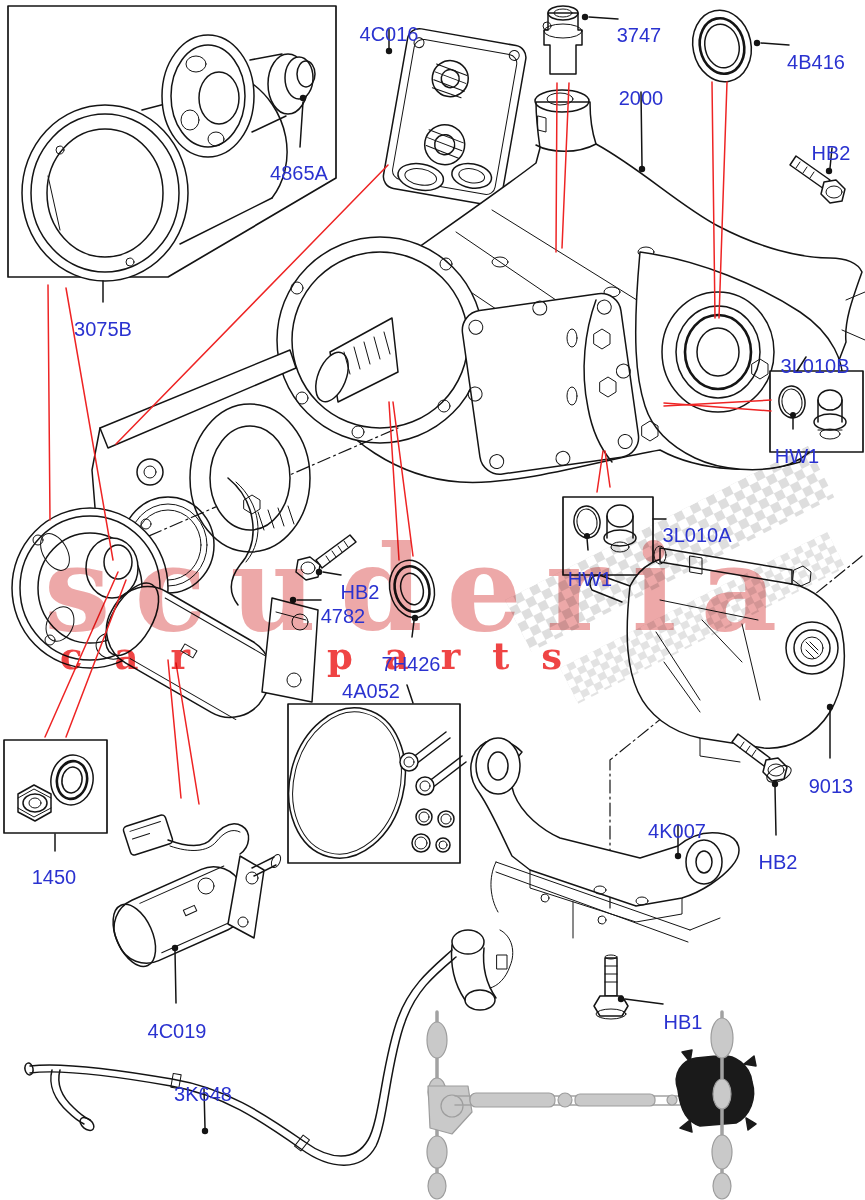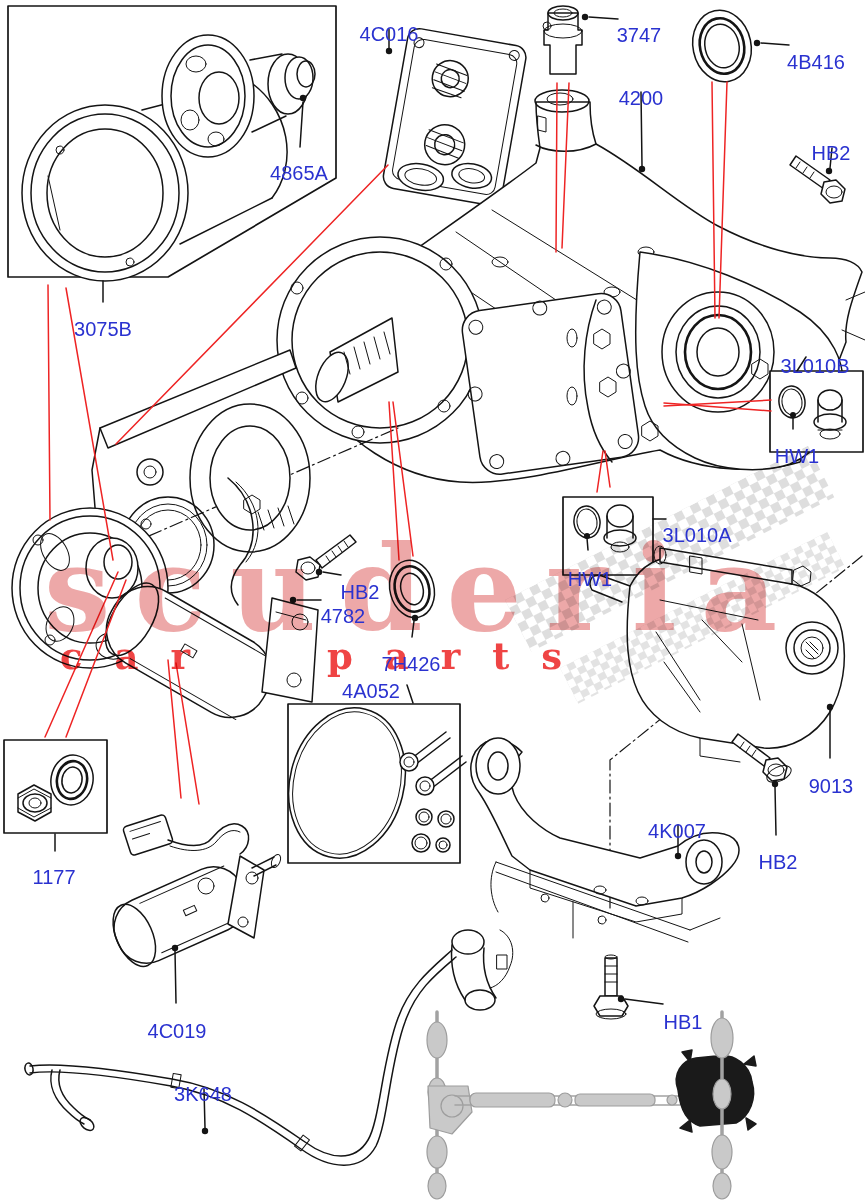--- a/index.html
+++ b/index.html
@@ -461,34 +461,34 @@
   <div class="wm-rib1"></div>
   <div class="wm-rib2"></div>
   <div class="wm-big">scuderia</div>
   <div class="wm-small">car parts</div>
 </div>
 
 <div class="labels">
   <div class="lbl" style="left:389px;top:18px">4C016</div>
   <div class="lbl" style="left:639px;top:19px">3747</div>
   <div class="lbl" style="left:816px;top:46px">4B416</div>
-  <div class="lbl" style="left:641px;top:82px">4200</div>
+  <div class="lbl" style="left:641px;top:82px">2000</div>
   <div class="lbl" style="left:831px;top:137px">HB2</div>
   <div class="lbl" style="left:299px;top:157px">4865A</div>
   <div class="lbl" style="left:103px;top:313px">3075B</div>
   <div class="lbl" style="left:815px;top:350px">3L010B</div>
   <div class="lbl" style="left:797px;top:440px">HW1</div>
   <div class="lbl" style="left:697px;top:519px">3L010A</div>
   <div class="lbl" style="left:590px;top:563px">HW1</div>
   <div class="lbl" style="left:360px;top:576px">HB2</div>
   <div class="lbl" style="left:343px;top:600px">4782</div>
   <div class="lbl" style="left:411px;top:648px">7H426</div>
   <div class="lbl" style="left:371px;top:675px">4A052</div>
   <div class="lbl" style="left:831px;top:770px">9013</div>
   <div class="lbl" style="left:677px;top:815px">4K007</div>
   <div class="lbl" style="left:778px;top:846px">HB2</div>
-  <div class="lbl" style="left:54px;top:861px">1177</div>
+  <div class="lbl" style="left:54px;top:861px">1450</div>
   <div class="lbl" style="left:683px;top:1006px">HB1</div>
   <div class="lbl" style="left:177px;top:1015px">4C019</div>
   <div class="lbl" style="left:203px;top:1078px">3K648</div>
 </div>
 
 </div>
 
 </body></html>

